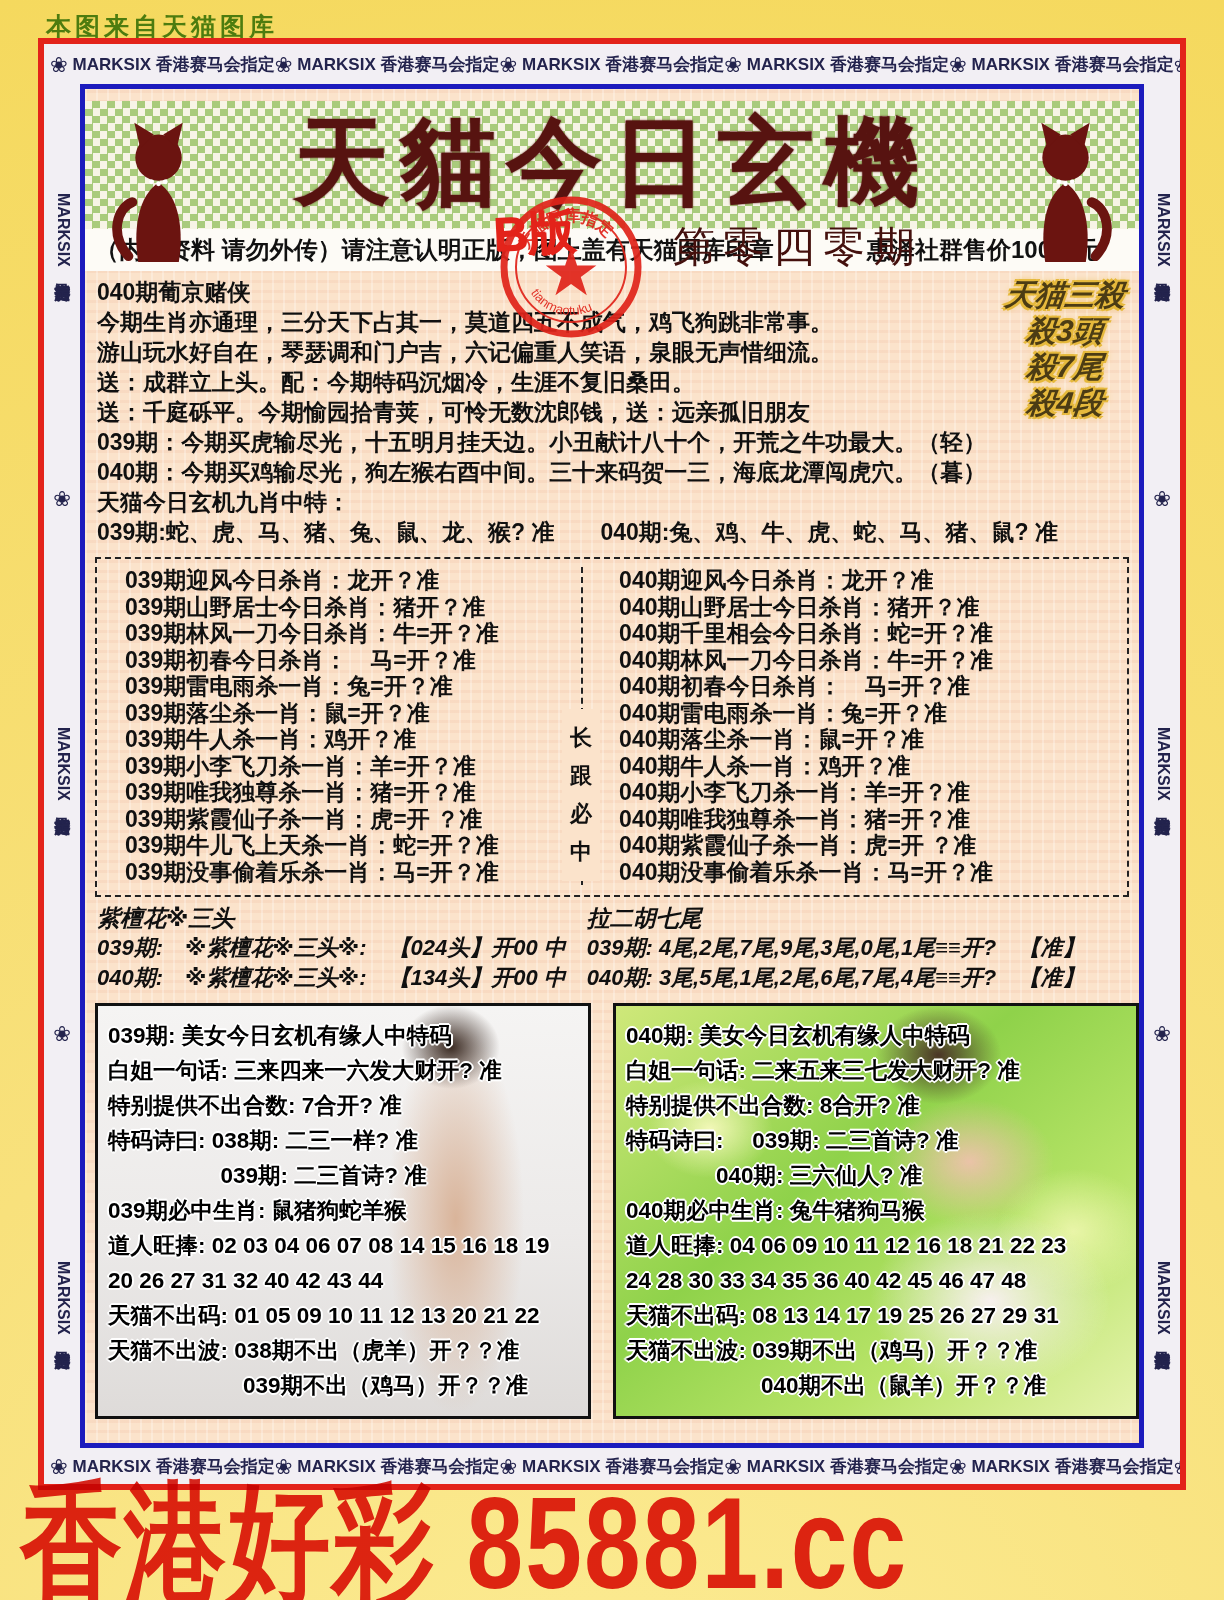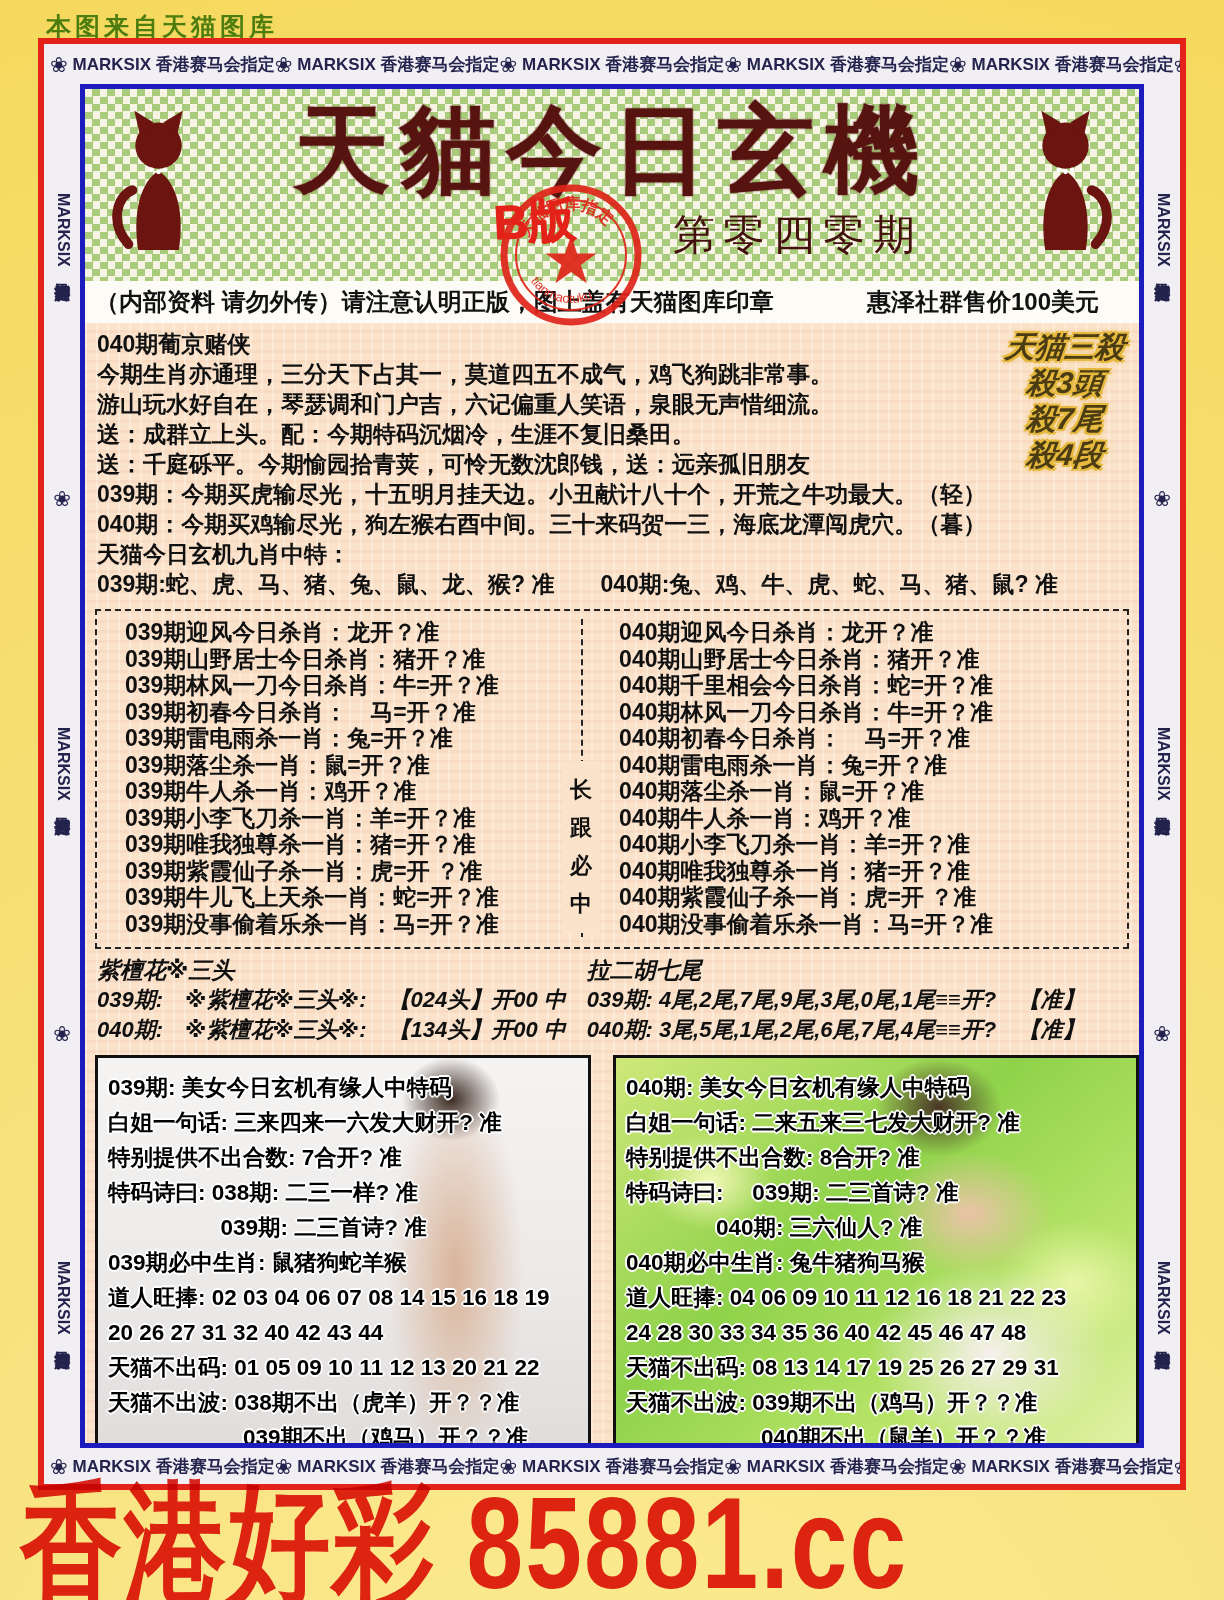--- a/index.html
+++ b/index.html
@@ -40,25 +40,25 @@
   .bluebox{
     grid-area:2/2/3/3;border:5px solid #1c1bbd;box-sizing:border-box;
     background:#fbe3cb;
     background-image:
       repeating-linear-gradient(90deg, rgba(255,255,255,.28) 0 2px, transparent 2px 11px),
       repeating-linear-gradient(0deg, rgba(242,197,171,.30) 0 3px, transparent 3px 10px);
     position:relative;overflow:hidden;
   }
   
   .title-banner{
-    position:relative;height:192px;
+    position:relative;height:128px;
     background-color:#f7f4e6;
     background-image:conic-gradient(#a9cb7c 90deg, transparent 90deg 180deg, #a9cb7c 180deg 270deg, transparent 270deg);
     background-size:15px 15px;
-    overflow:visible;z-index:3;
+    overflow:visible;z-index:3;margin-top:12px;
   }
   .main-title{
     position:absolute;left:0;right:0;top:14px;text-align:center;
     font-family:"Liberation Serif","DejaVu Serif",serif;
     font-size:96px;font-weight:900;color:#571310;letter-spacing:10px;line-height:1;
     text-shadow:0 0 2px #571310;white-space:nowrap;
   }
   .cat{position:absolute;top:18px;width:95px;height:145px;z-index:2;}
   .cat-left{left:26px;}
   .cat-right{right:26px;transform:scaleX(-1);}

